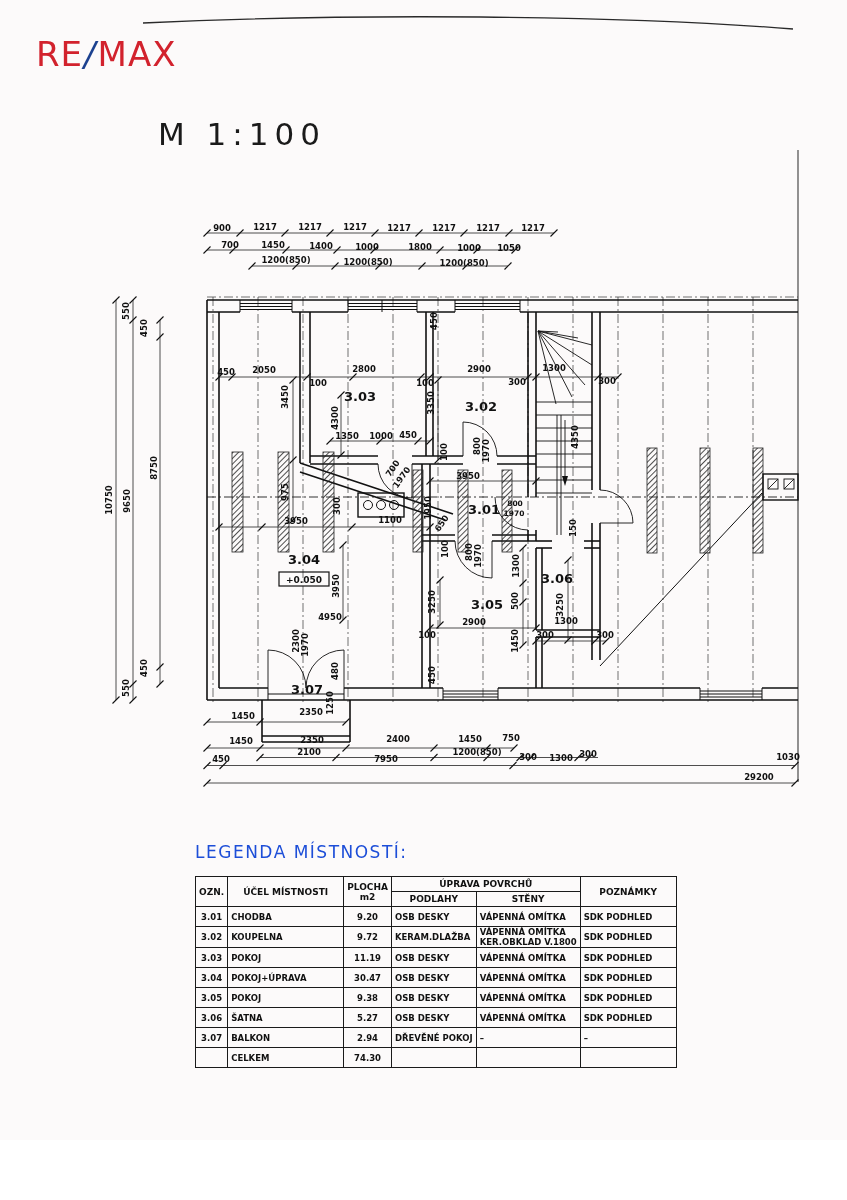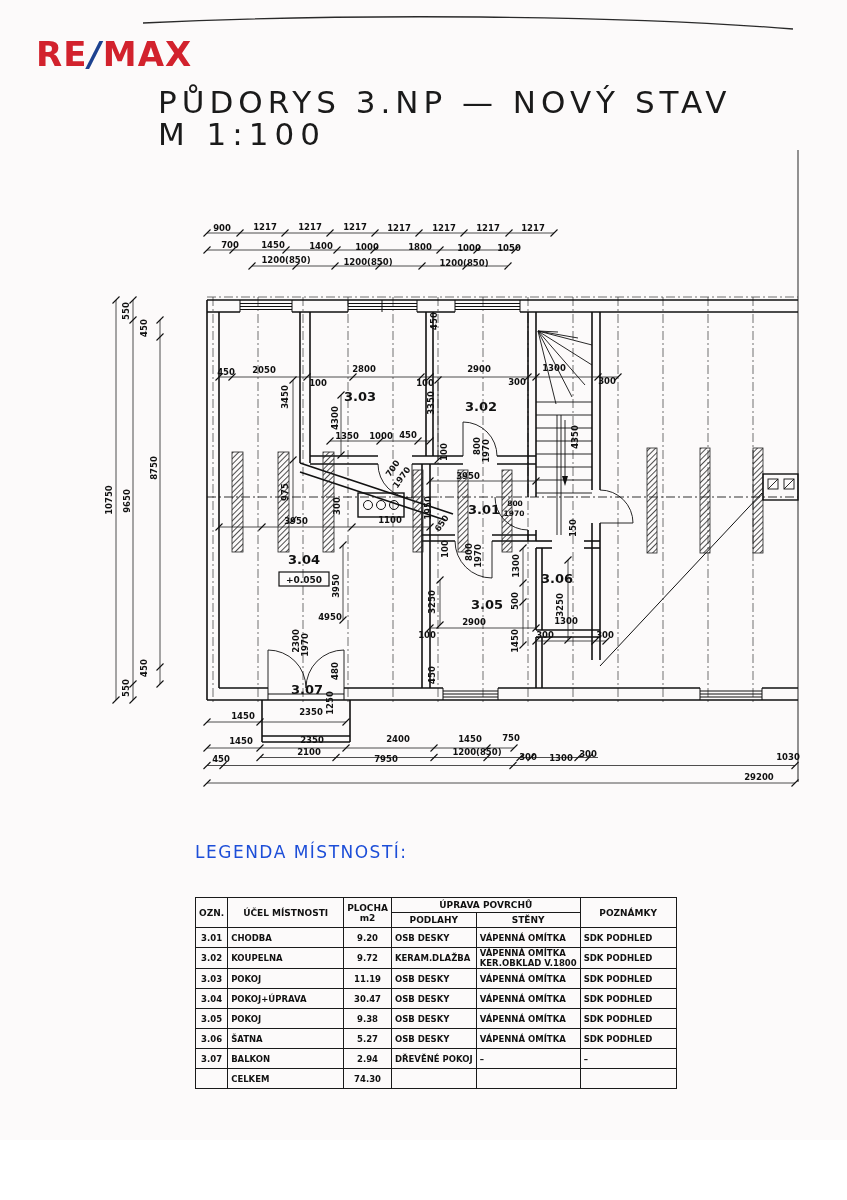--- a/index.html
+++ b/index.html
@@ -1,49 +1,48 @@
 <!DOCTYPE html>
 <html><head>
 <meta charset="utf-8">
 <style>
   html,body{margin:0;padding:0;background:#e8e6e4;}
   .page{position:relative;width:847px;height:1200px;background:#fcfafa;overflow:hidden;
         font-family:"DejaVu Sans",sans-serif;color:#151515;}
-  .logo{position:absolute;left:36px;top:34px;font-size:34px;font-weight:bold;
+  .logo{position:absolute;left:36px;top:34px;font-size:34px;font-weight:normal;
         letter-spacing:1px;white-space:nowrap;}
   .logo .re,.logo .max{color:#d2222d;}
   .logo .slash{color:#1c418f;font-style:italic;padding:0 1px;}
   .title-line1{position:absolute;left:158px;top:84px;font-size:31px;letter-spacing:5px;
         color:#1a1a1a;white-space:nowrap;font-weight:400;}
   .title-line2{position:absolute;left:158px;top:116px;font-size:31px;letter-spacing:6px;
         color:#1a1a1a;font-weight:400;}
   .plan-svg{position:absolute;left:0;top:0;}
   .legend-heading{position:absolute;left:195px;top:842px;font-size:17px;font-weight:normal;
         letter-spacing:1.5px;color:#1d4ed8;}
   table.legend{position:absolute;left:195px;top:876px;border-collapse:collapse;
-        table-layout:fixed;font-weight:bold;color:#111;margin-top:21px;}
+        table-layout:fixed;font-weight:bold;color:#111;}
   table.legend th,table.legend td{border:1.5px solid #1a1a1a;padding:0 3px;height:19px;
         font-size:8.5px;overflow:hidden;white-space:nowrap;}
   table.legend th{font-size:9px;text-align:center;height:14px;}
   td.c{text-align:center;}
   td.small{font-size:7px;}
   .footer-band{position:absolute;left:0;top:1140px;width:847px;height:60px;background:#ffffff;}
   .footer-text{position:absolute;right:8px;top:1155px;font-size:19px;color:#2b2b2b;
         font-weight:400;}
 </style>
 </head>
 <body>
 
 <div class="page">
 
   <div class="logo">
     <span class="re">RE</span><span class="slash">/</span><span class="max">MAX</span>
   </div>
 
-  <div class="title-line1">PŮDORYS 3.NP — NOVÝ STAV</div>
   <div class="title-line2">M 1:100</div>
 
   <svg class="plan-svg" id="plan-svg" width="847" height="1200" viewBox="0 0 847 1200">
     <defs>
       <pattern id="hatch" width="4" height="4" patternUnits="userSpaceOnUse" patternTransform="rotate(45)">
         <line x1="0" y1="0" x2="0" y2="4" stroke="#222" stroke-width="1.6"></line>
       </pattern>
     </defs>
 
     <path d="M 143,23 C 350,13 620,15 793,29" fill="none" stroke="#2a2a2a" stroke-width="1.3"></path>

